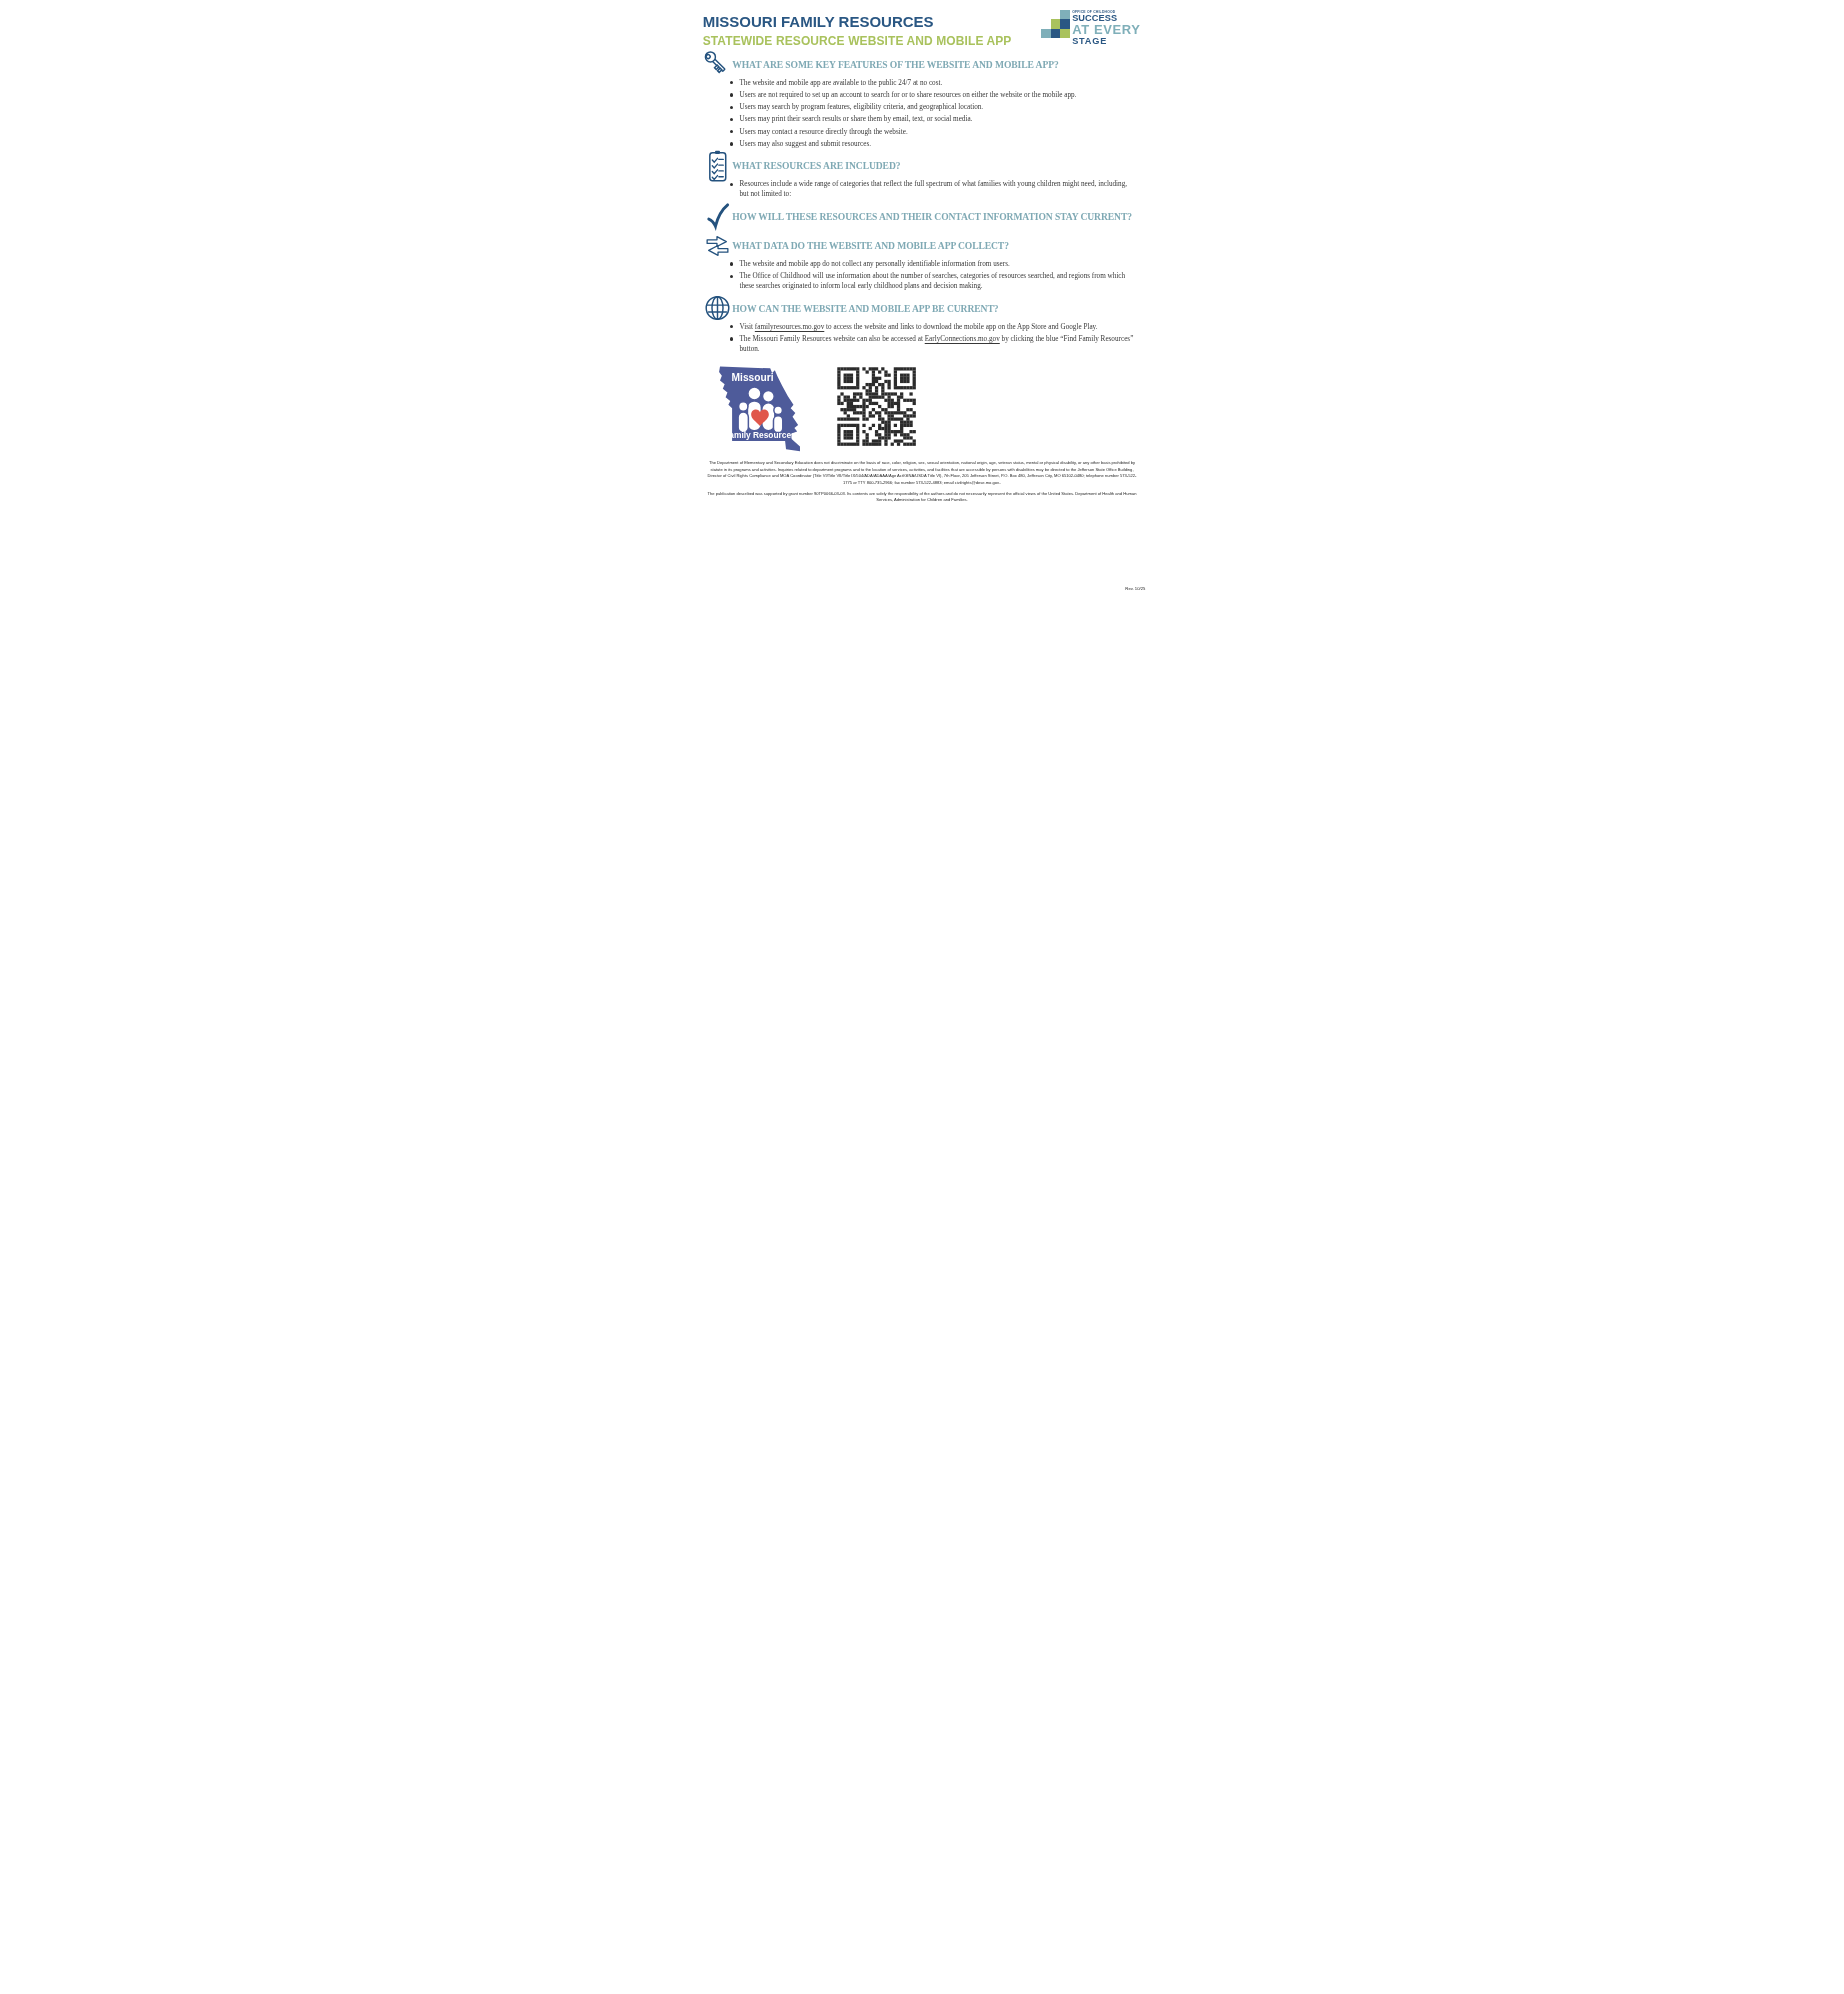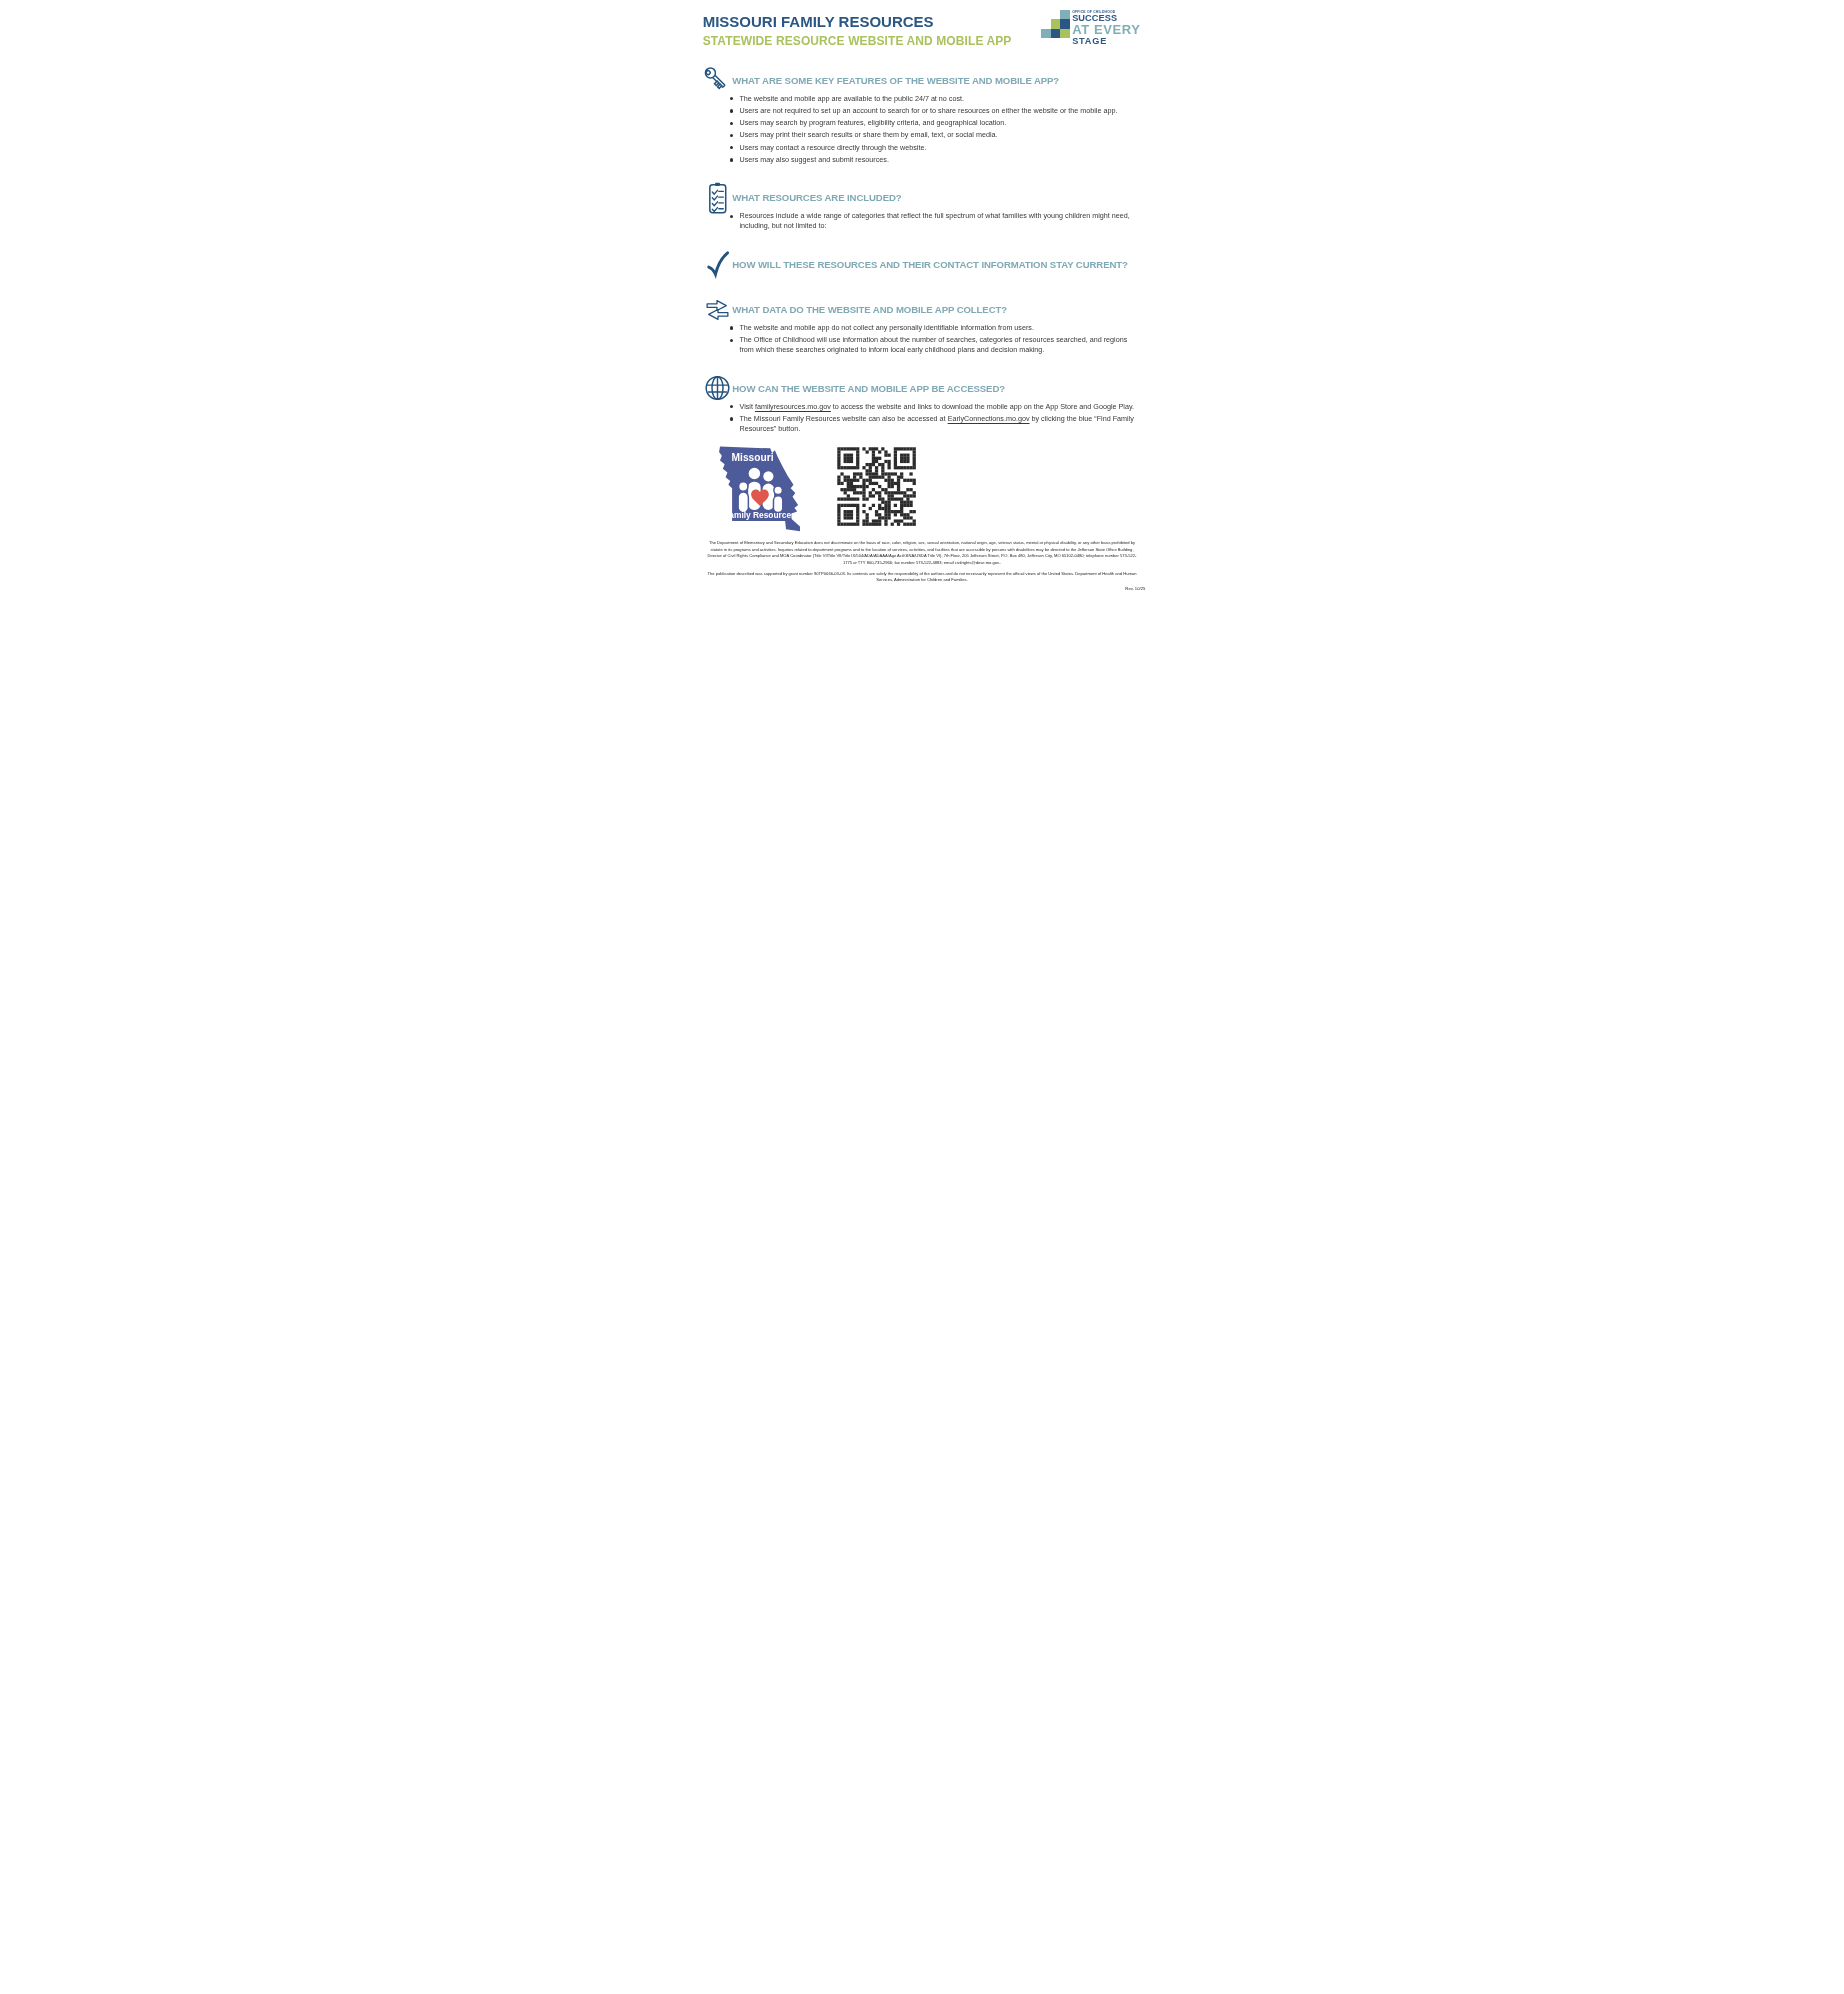--- a/index.html
+++ b/index.html
@@ -18,21 +18,21 @@
   .blk.navy{background:var(--title-blue);}
   .r1c3{grid-area:1/3;} .r2c2{grid-area:2/2;} .r2c3{grid-area:2/3;}
   .r3c1{grid-area:3/1;} .r3c2{grid-area:3/2;} .r3c3{grid-area:3/3;}
   .brand-text{margin-left:2.4px;padding-bottom:0.4px;}
   .brand-text .eyebrow{font-size:3.4px;font-weight:bold;color:var(--title-blue);letter-spacing:0.2px;}
   .brand-text .l1{font-size:9.2px;font-weight:bold;color:var(--title-blue);line-height:1.02;letter-spacing:0.1px;}
   .brand-text .l2{font-size:13px;font-weight:bold;color:var(--logo-teal);line-height:1.05;letter-spacing:0.6px;}
   .brand-text .l3{font-size:9.2px;font-weight:bold;color:var(--title-blue);line-height:1.02;letter-spacing:0.8px;}
 
   
-  .sec{margin-top:21px;}
+  .sec{margin-top:5px;font-family:Liberation Serif, serif;}
   .sec-head{display:flex;align-items:center;height:24px;}
   .icon{width:29.5px;flex:0 0 29.5px;display:flex;justify-content:center;align-items:center;overflow:visible;}
   .icon svg{height:34px;width:29px;overflow:visible;display:block;}
   .sec-head h3{margin:0;font-size:9.6px;font-weight:bold;color:var(--teal);letter-spacing:-0.1px;white-space:nowrap;}
   .ic .ol{fill:#fff;stroke:var(--navy);stroke-width:5.5;}
   .ic .ol2{fill:#fff;stroke:var(--navy);stroke-width:5;stroke-linejoin:round;}
   .ic .st{fill:none;stroke:var(--navy);stroke-width:5;stroke-linecap:round;}
   .ic .fl{fill:var(--navy);}
 
   .bullets{list-style:none;margin:1.2px 0 0;padding:0 0 0 26px;}
@@ -171,21 +171,21 @@
     <div class="sec-head">
       <span class="icon">
         <svg class="ic" viewBox="0 0 100 100">
           <circle class="st" cx="50" cy="50" r="39"></circle>
           <ellipse class="st" cx="50" cy="50" rx="19" ry="39"></ellipse>
           <line class="st" x1="50" y1="11" x2="50" y2="89"></line>
           <line class="st" x1="13" y1="40" x2="87" y2="40"></line>
           <line class="st" x1="19" y1="64" x2="81" y2="64"></line>
         </svg>
       </span>
-      <h3>HOW CAN THE WEBSITE AND MOBILE APP BE ACCESSED?</h3>
+      <h3>HOW CAN THE WEBSITE AND MOBILE APP BE CURRENT?</h3>
     </div>
     <ul class="bullets">
       <li><span>Visit </span><span class="u">familyresources.mo.gov</span><span> to access the website and links to download the mobile app on the App Store and Google Play.</span></li>
       <li><span>The Missouri Family Resources website can also be accessed at </span><span class="u">EarlyConnections.mo.gov</span><span> by clicking the blue “Find Family Resources” button.</span></li>
     </ul>
   </section>
 
   <div class="band">
     <div class="state-wrap">
       <svg width="117" height="93" viewBox="0 0 120 100" class="ic">

